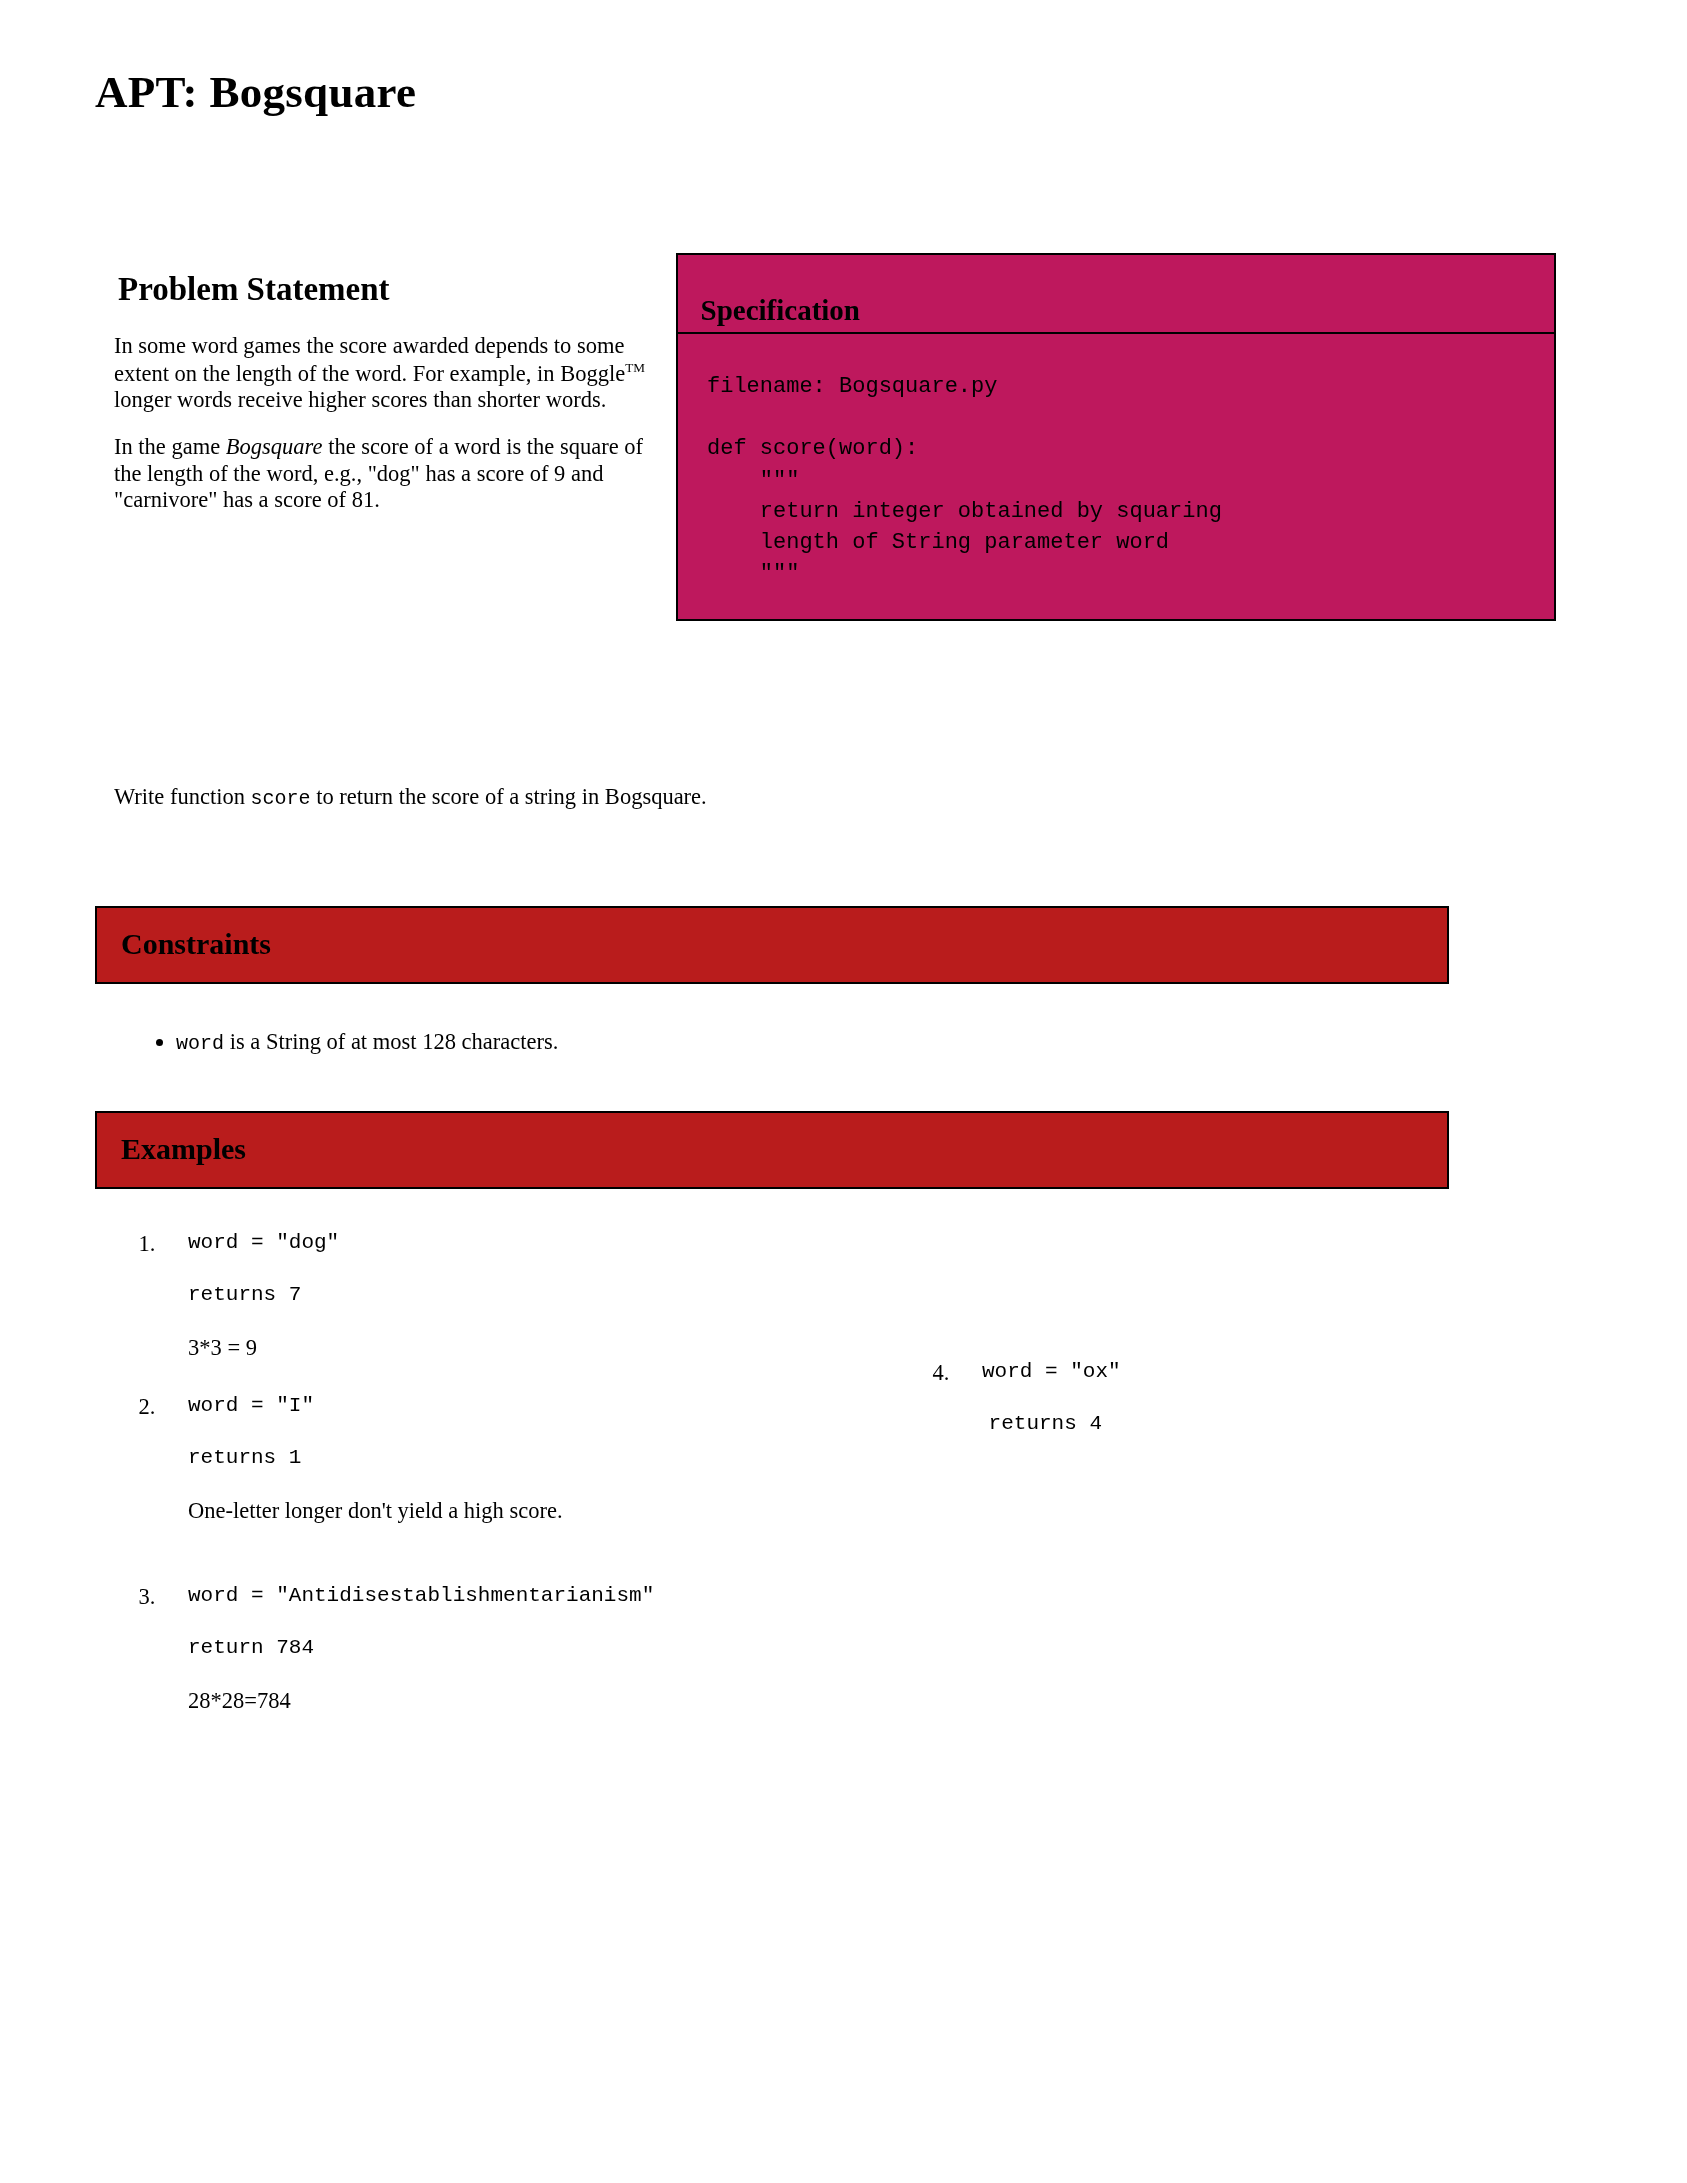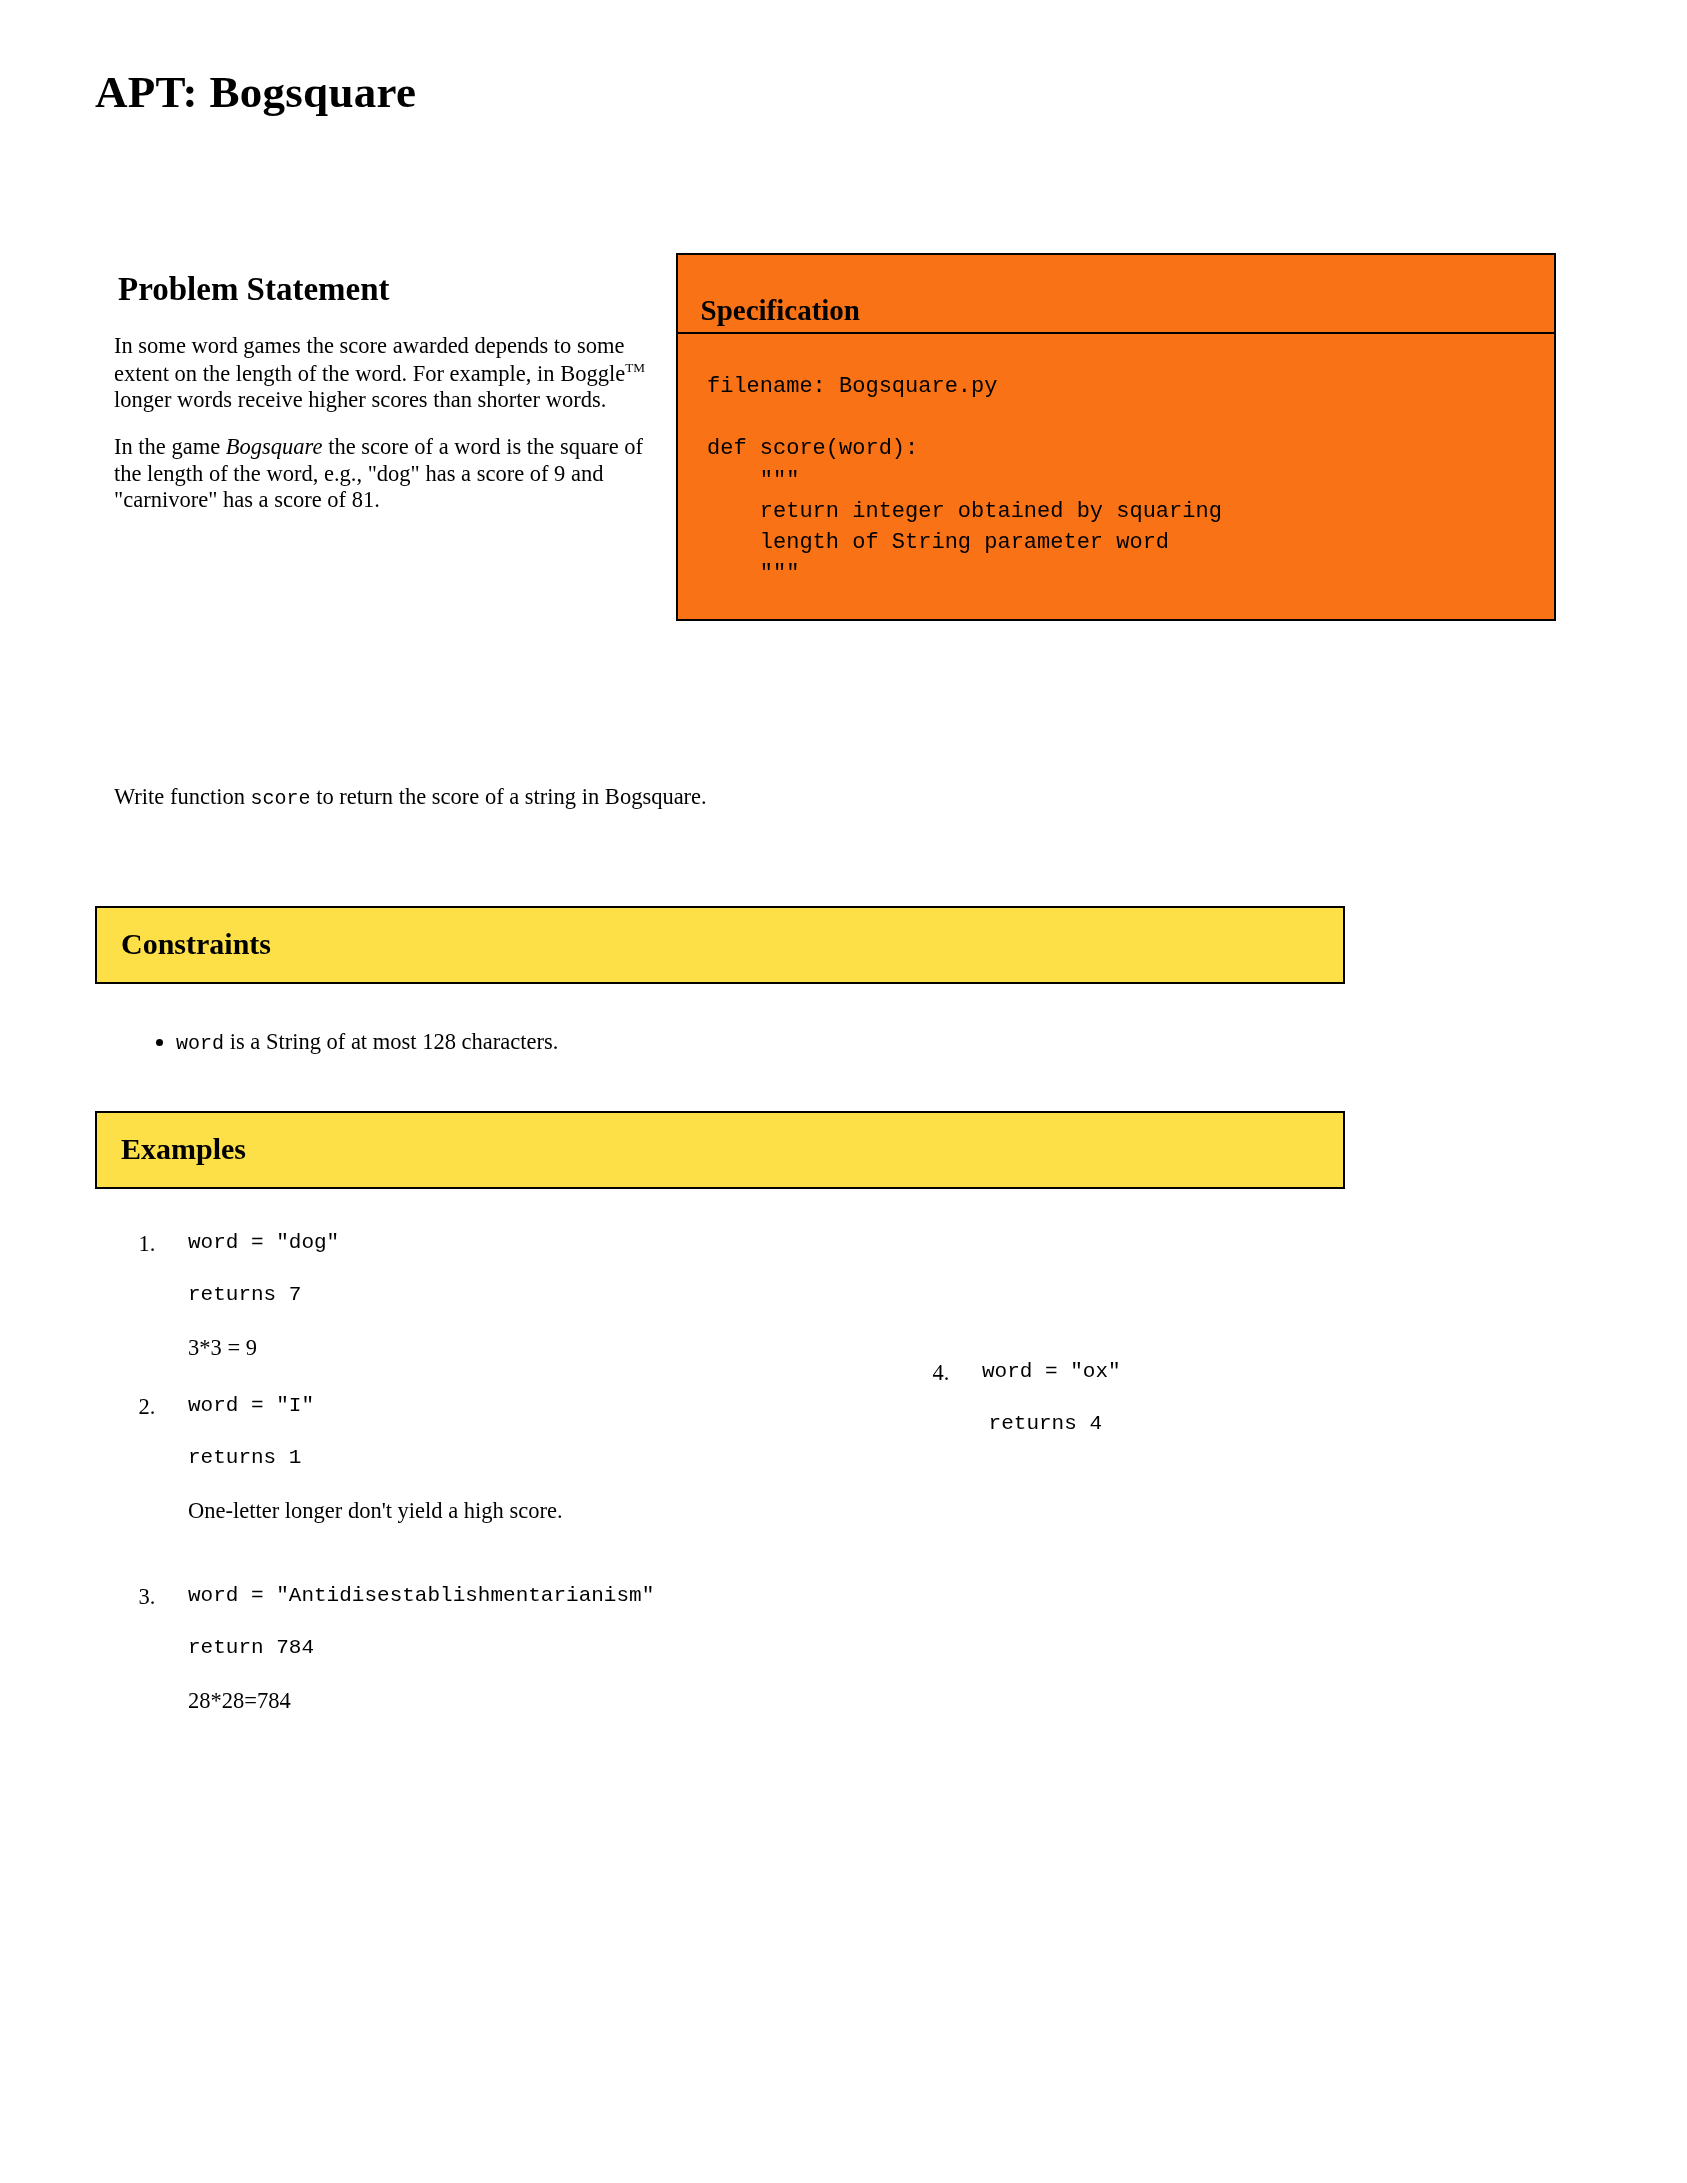--- a/index.html
+++ b/index.html
@@ -64,21 +64,21 @@
     vertical-align: super;
   }
   
   .spec-box {
     position: absolute;
     left: 676px;
     top: 253px;
     width: 880px;
     border: 2px solid #000;
     box-sizing: border-box;
-    background: #f97316;
+    background: #be185d;
   }
   .spec-head {
     border-bottom: 2px solid #000;
     padding: 18.5px 22.5px 14.6px 22.5px;
     box-sizing: border-box;
     height: 79px;
   }
   .spec-head .section-heading {
     font-size: 29px;
     display: block;
@@ -96,25 +96,25 @@
   .write-line {
     position: absolute;
     left: 114px;
     top: 784px;
     font-size: 22.5px;
   }
   
   .banner {
     position: absolute;
     left: 95px;
-    width: 1250px;
+    width: 1354px;
     border: 2px solid #000;
     box-sizing: border-box;
     height: 78px;
-    background: #fde047;
+    background: #b91c1c;
   }
   .banner .section-heading {
     display: block;
     padding: 18.5px 0 0 24px;
     font-size: 30px;
   }
   #constraints-banner { top: 906px; }
   #examples-banner { top: 1111px; }
   
   .constraint-list {

